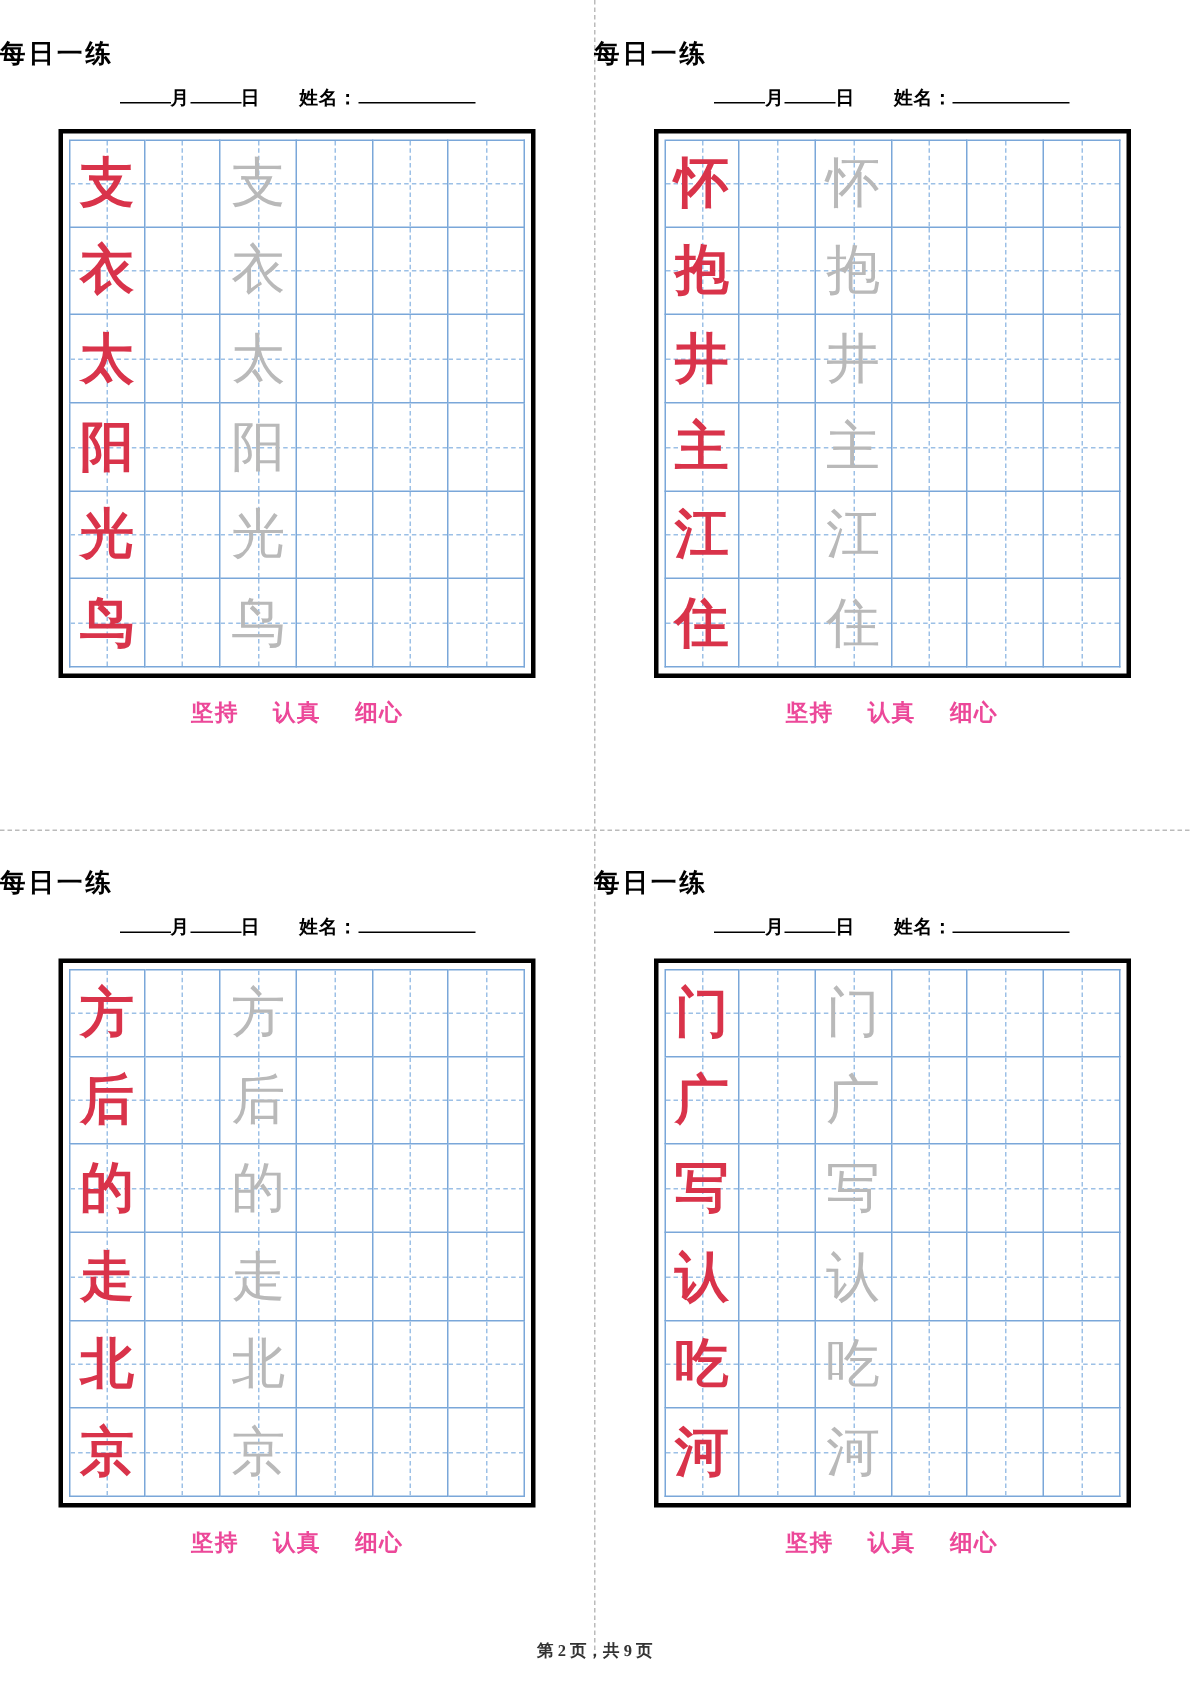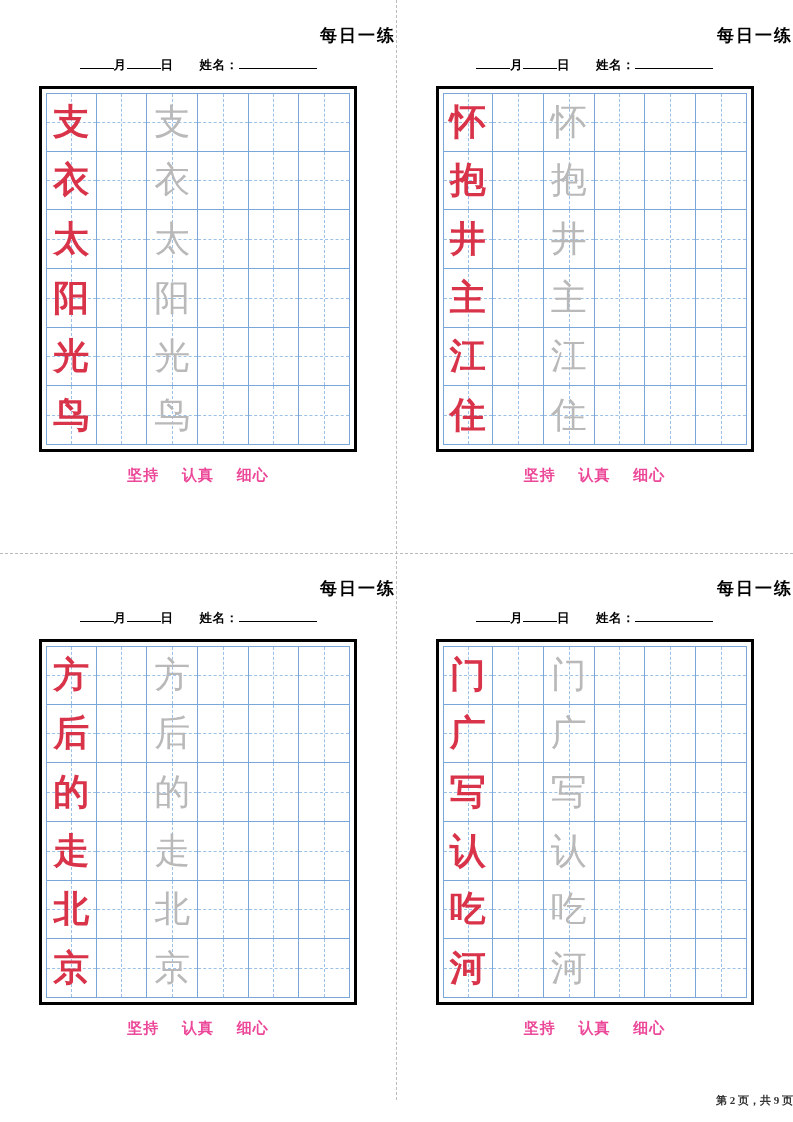--- a/index.html
+++ b/index.html
@@ -51,21 +51,21 @@
     grid-template-rows: 553px 547px;
   }
 
   .card {
     position: relative;
     box-sizing: border-box;
     padding-top: 24px;
   }
 
   .card-title {
-    text-align: right;
+    text-align: left;
     font-size: 17px;
     font-weight: bold;
     letter-spacing: 2px;
     color: #000000;
     margin-bottom: 10px;
   }
 
   .card-meta {
     display: flex;
     justify-content: center;
@@ -155,21 +155,21 @@
     margin-top: 14px;
     letter-spacing: 1px;
   }
   .card-footer span { margin: 0 9px; }
 
   .page-footer {
     position: absolute;
     left: 0;
     right: 0;
     bottom: 14px;
-    text-align: right;
+    text-align: center;
     font-size: 11px;
     color: #333;
     font-weight: bold;
   }
 </style>
 </head>
 <body>
 
 <div class="page">
   <div class="cut-v"></div>

